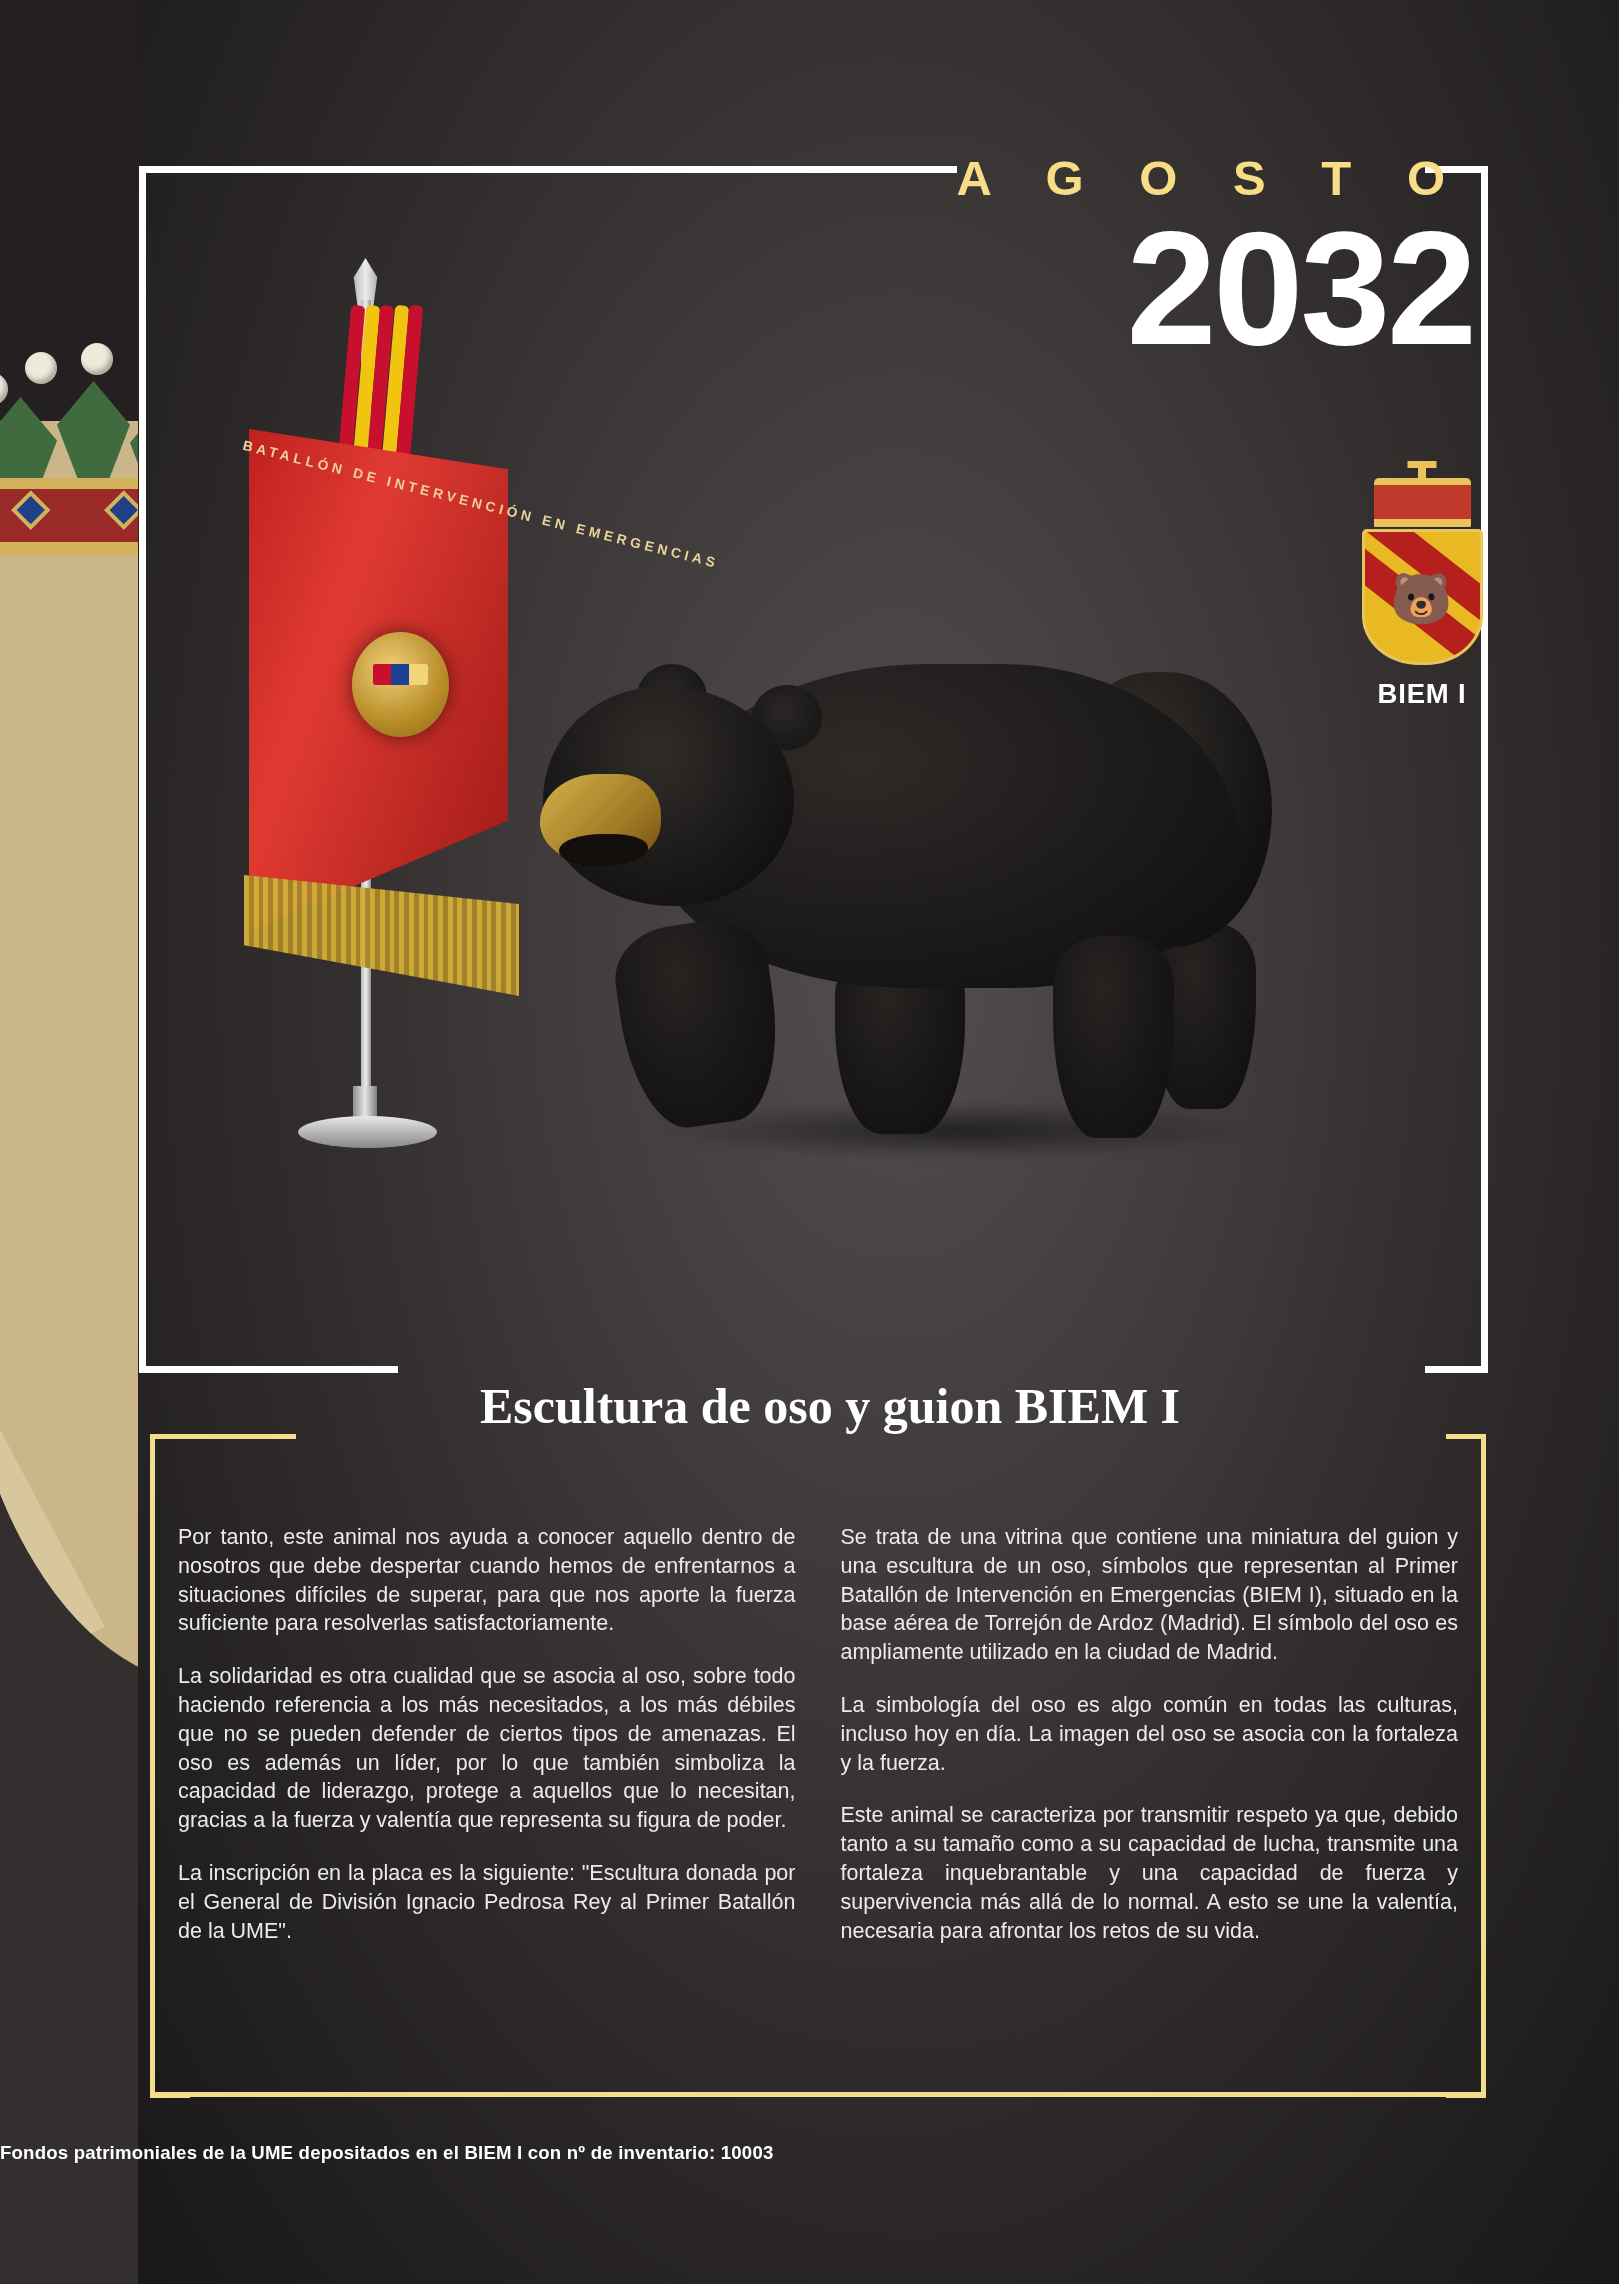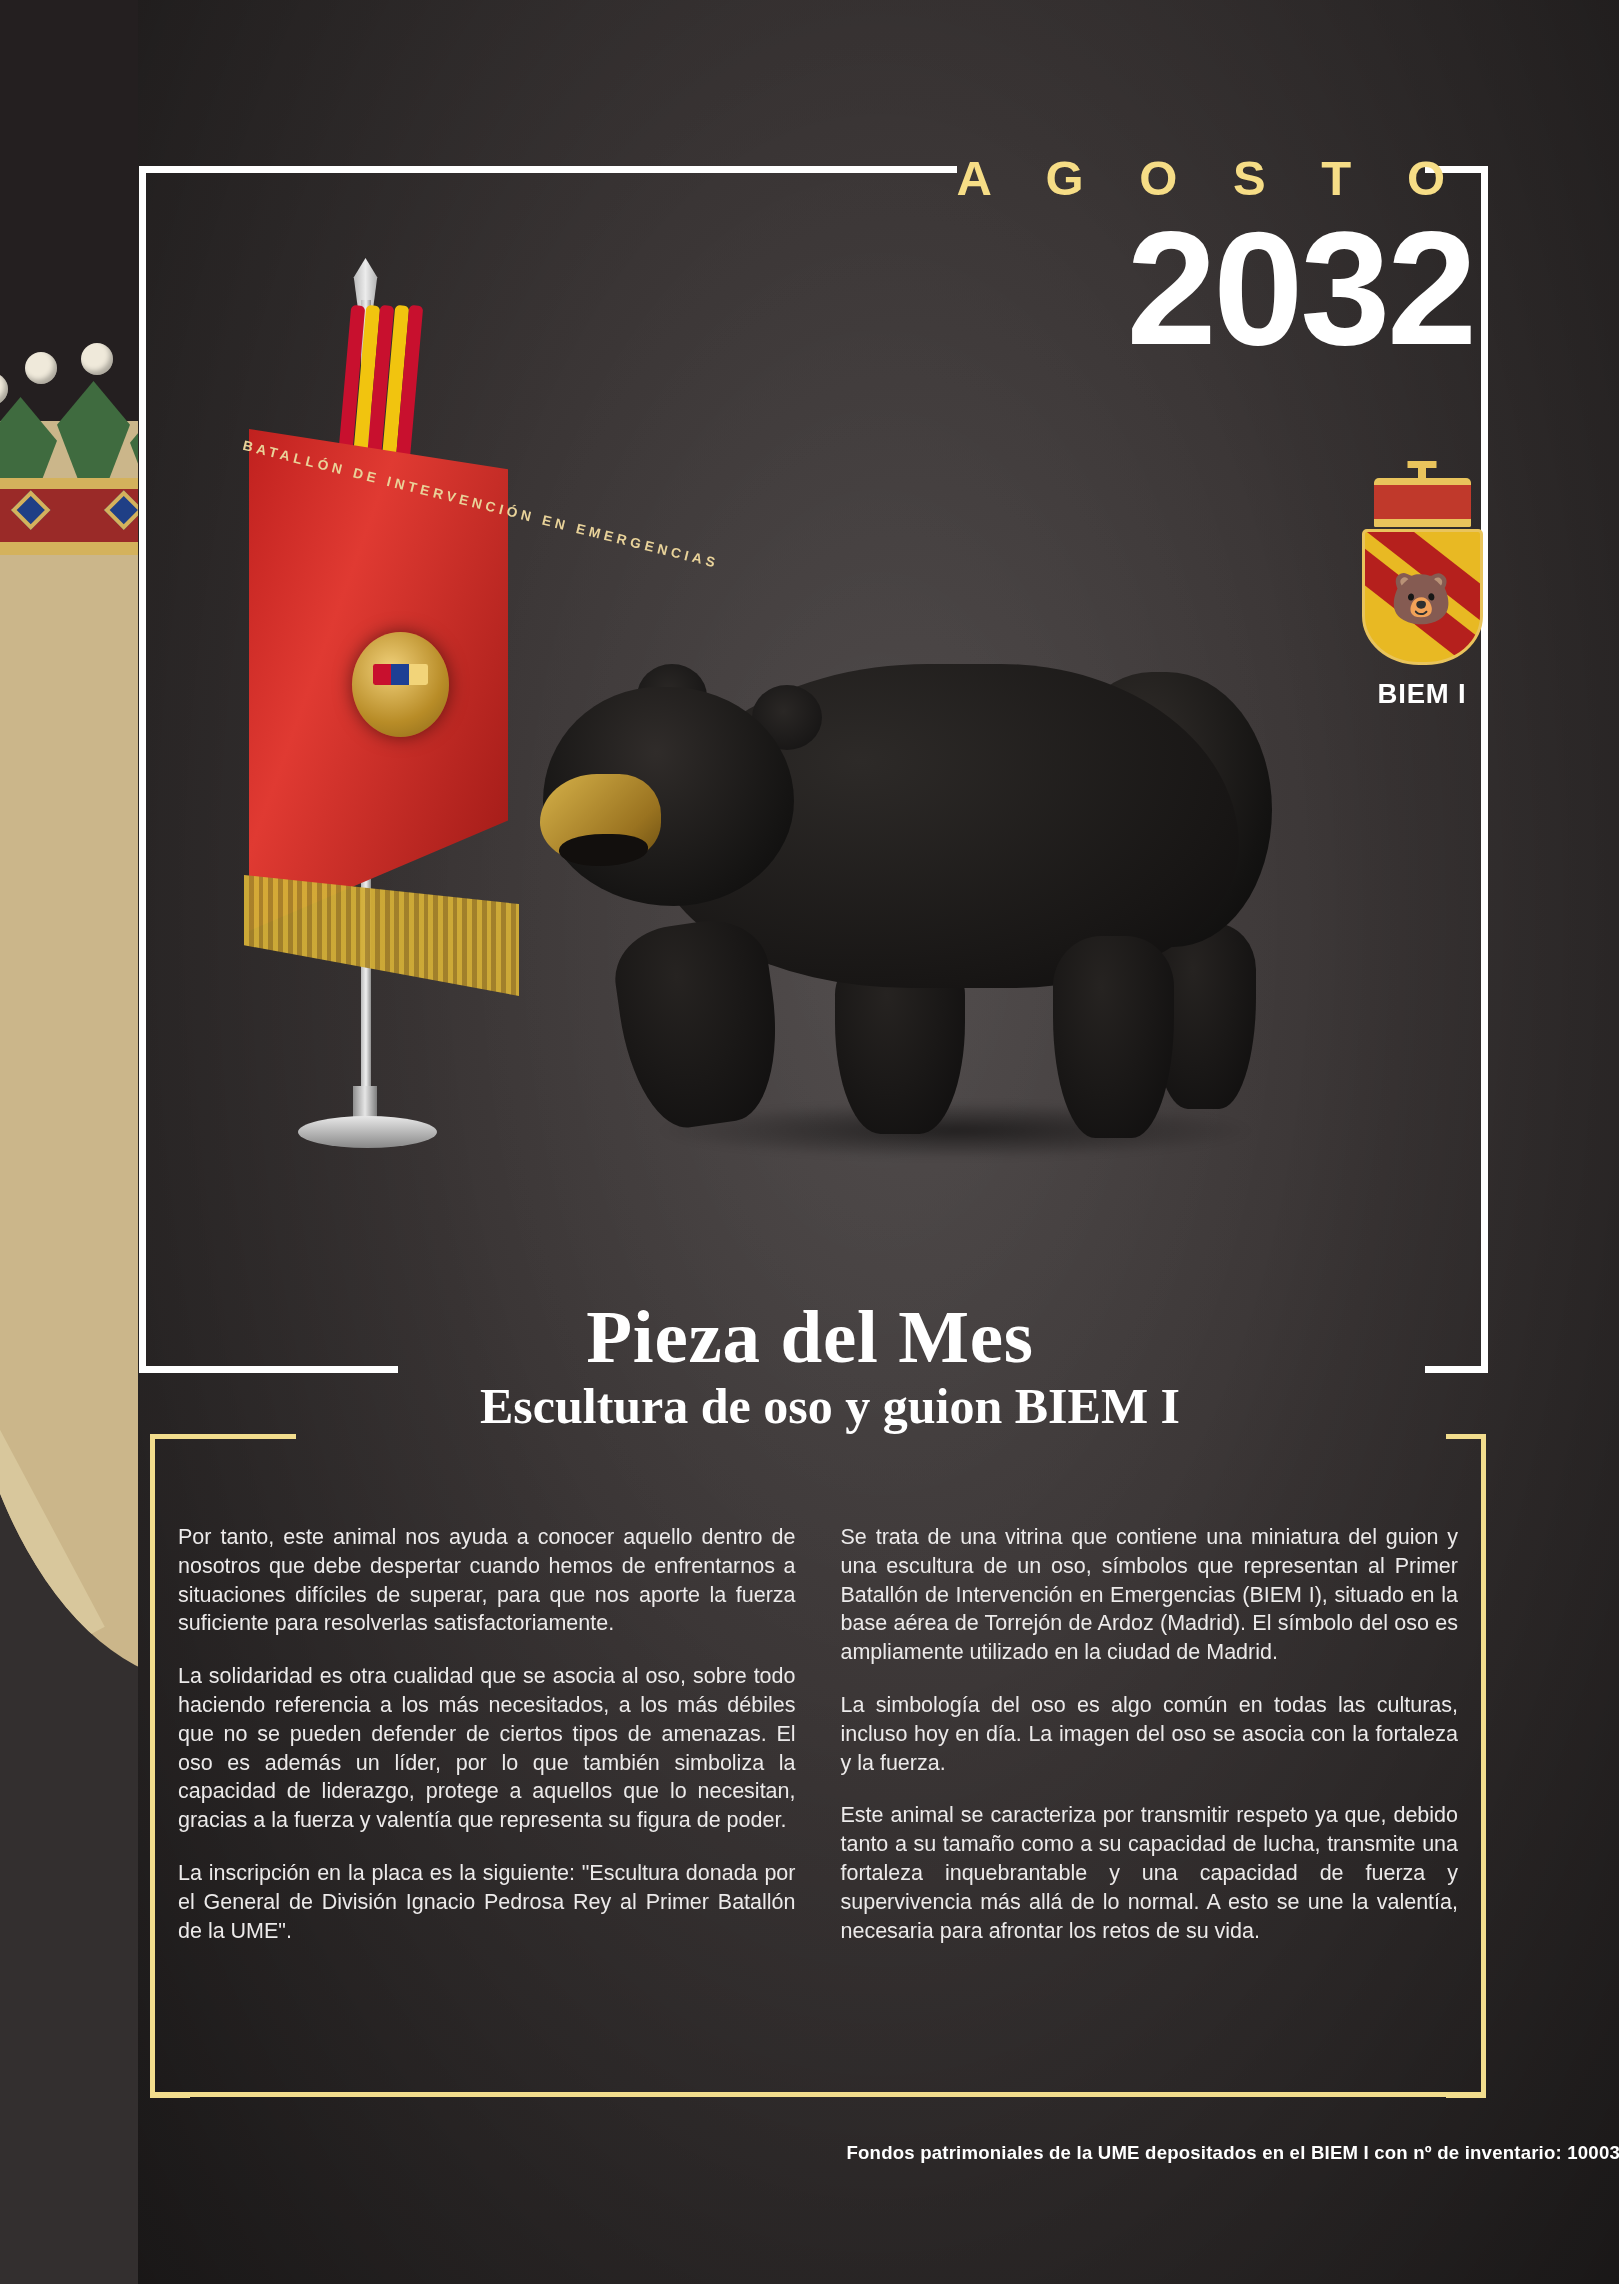--- a/index.html
+++ b/index.html
@@ -383,21 +383,21 @@
     color: #eceaea;
     font-size: 21.5px;
     line-height: 1.34;
     text-align: justify;
     margin-bottom: 24px;
     font-family: "Liberation Sans", sans-serif;
   }
   .footer-note {
     position: absolute;
     left: 0; right: 0; top: 2142px;
-    text-align: right;
+    text-align: left;
     color: #ffffff;
     font-size: 18.6px;
     font-weight: bold;
     letter-spacing: 0.2px;
   }
 </style>
 </head>
 <body>
 
 <div class="poster">
@@ -478,21 +478,20 @@
     <div class="bear-body"></div>
     <div class="bear-leg leg-fr"></div>
     <div class="bear-ear r"></div>
     <div class="bear-ear l"></div>
     <div class="bear-head"></div>
     <div class="bear-snout"></div>
     <div class="bear-mouth"></div>
     <div class="bear-leg leg-fl"></div>
   </div>
 
-  <div class="title-main">Pieza del Mes</div>
   <div class="title-sub">Escultura de oso y guion BIEM I</div>
 
   <div class="ybracket yb-top-left"></div>
   <div class="ybracket yb-left"></div>
   <div class="ybracket yb-bottom"></div>
   <div class="ybracket yb-top-right"></div>
   <div class="ybracket yb-right"></div>
 
   <div class="columns">
     <div class="col">

